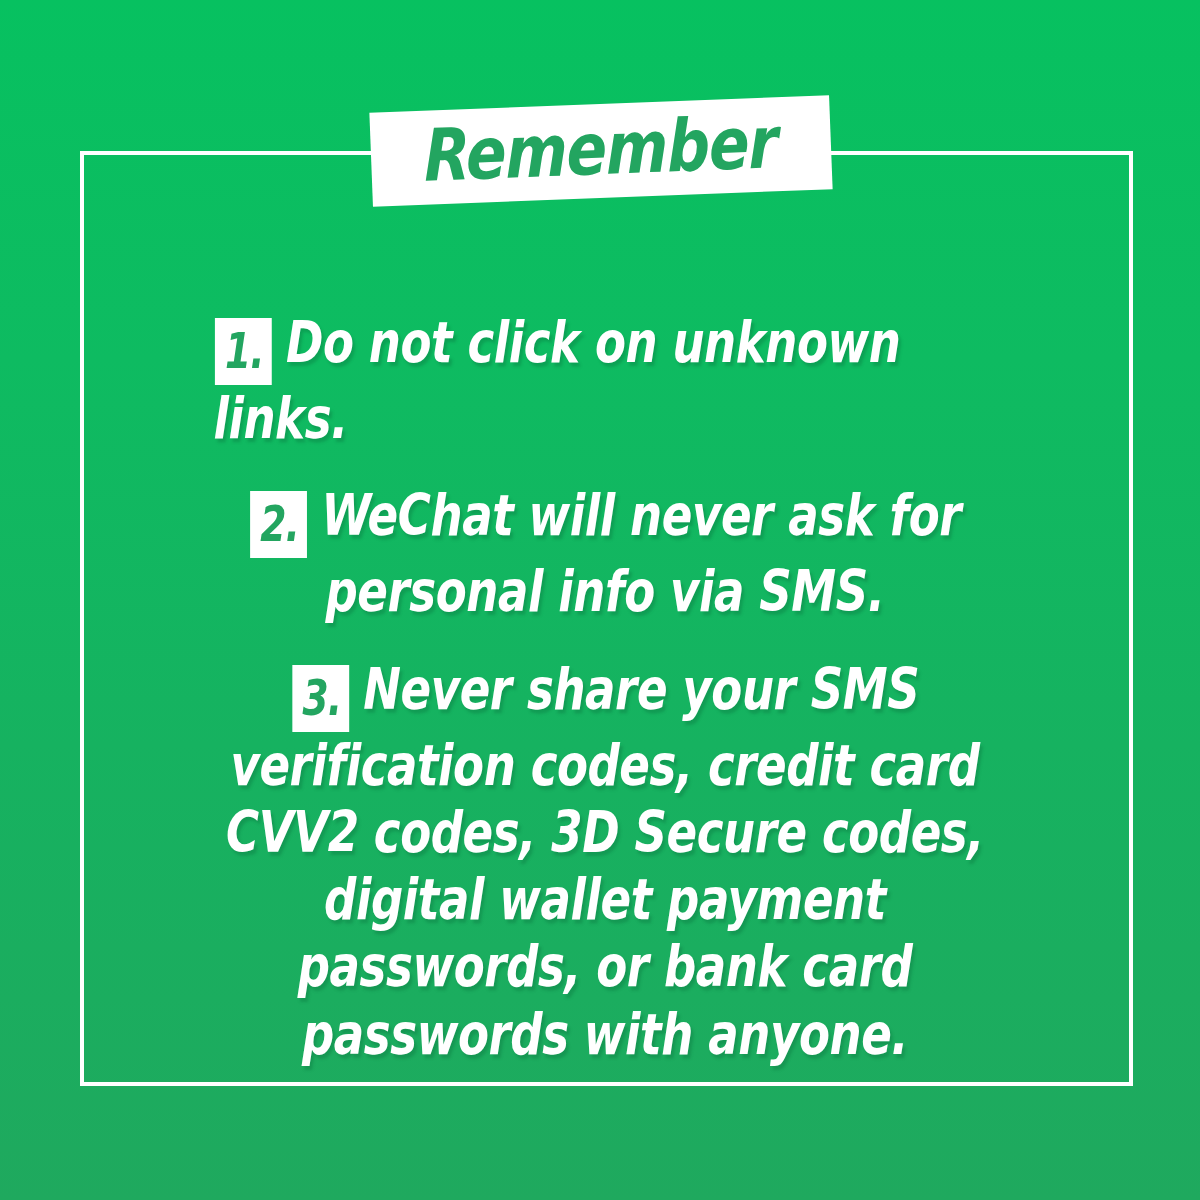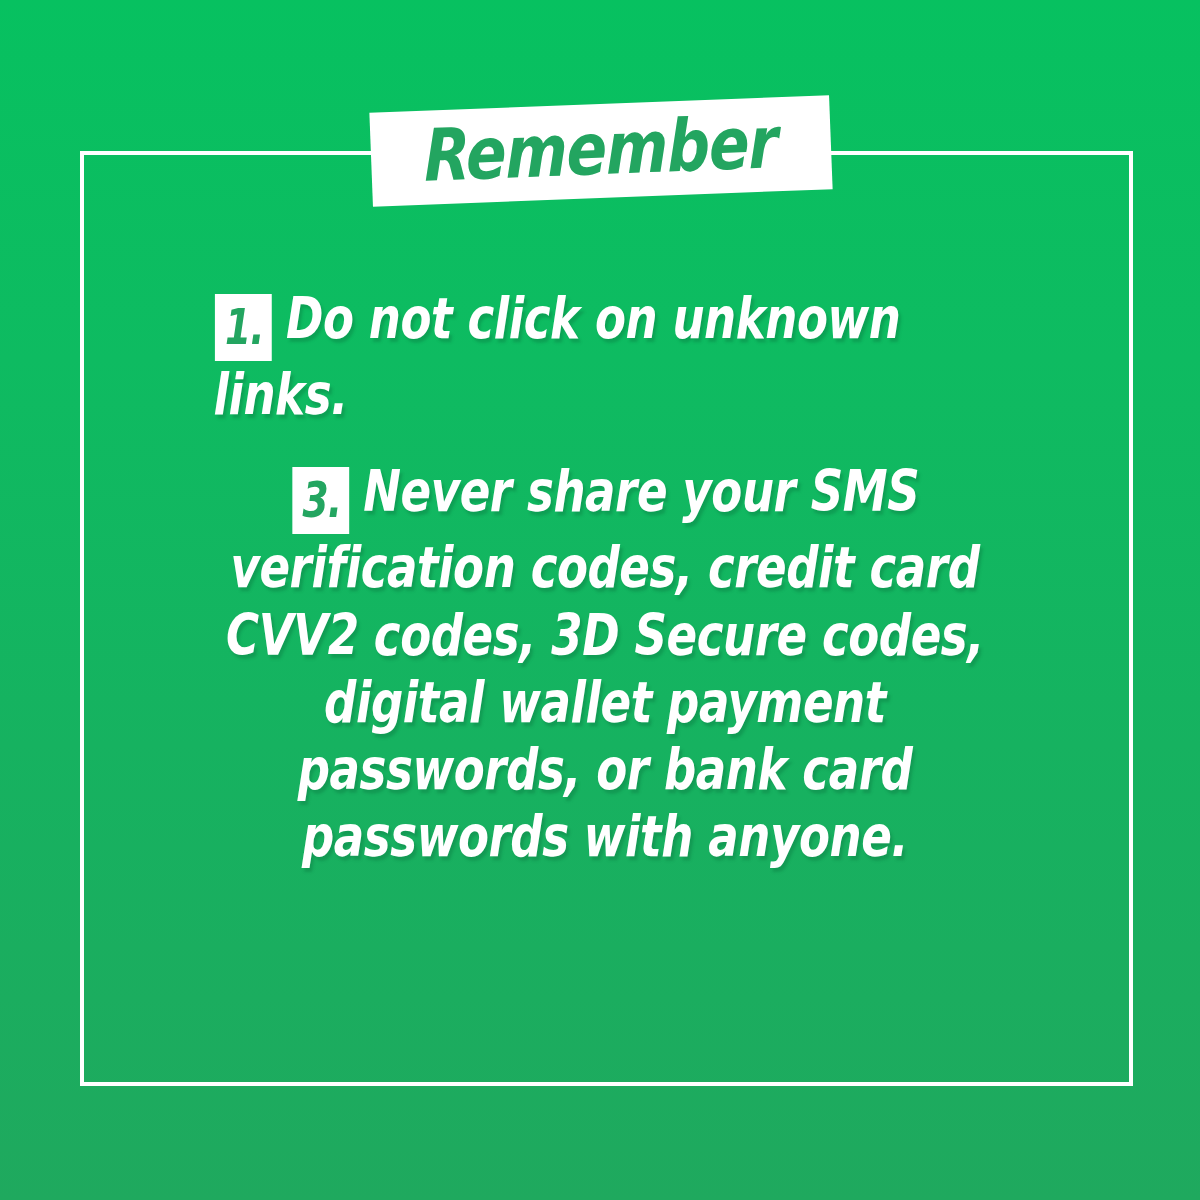--- a/index.html
+++ b/index.html
@@ -62,20 +62,21 @@
   
   #list {
     position: absolute;
     left: 100px;
     top: 285px;
     width: 1010px;
   }
 
   .item {
     margin-bottom: 30px;
+    margin-top: 24px;
   }
 
   .item-body {
     color: #ffffff;
     font-size: 57px;
     font-weight: bold;
     font-style: italic;
     line-height: 1.18;
     letter-spacing: -0.5px;
     text-shadow: 3px 4px 3px rgba(8,110,60,0.32);
@@ -117,20 +118,26 @@
   </div>
 
   <div id="list">
 
     <div class="item item-1">
       <div class="item-body">
         <span class="ln"><span class="num-box">1.</span><span>Do not click on unknown links.</span></span>
       </div>
     </div>
 
+    <div class="item item-2">
+      <div class="item-body">
+        <span class="ln"><span class="num-box">2.</span><span>WeChat will never ask for</span></span>
+        <span class="ln">personal info via SMS.</span>
+      </div>
+    </div>
 
     <div class="item item-3">
       <div class="item-body">
         <span class="ln"><span class="num-box">3.</span><span>Never share your SMS</span></span>
         <span class="ln">verification codes, credit card</span>
         <span class="ln">CVV2 codes, 3D Secure codes,</span>
         <span class="ln">digital wallet payment</span>
         <span class="ln">passwords, or bank card</span>
         <span class="ln">passwords with anyone.</span>
       </div>

